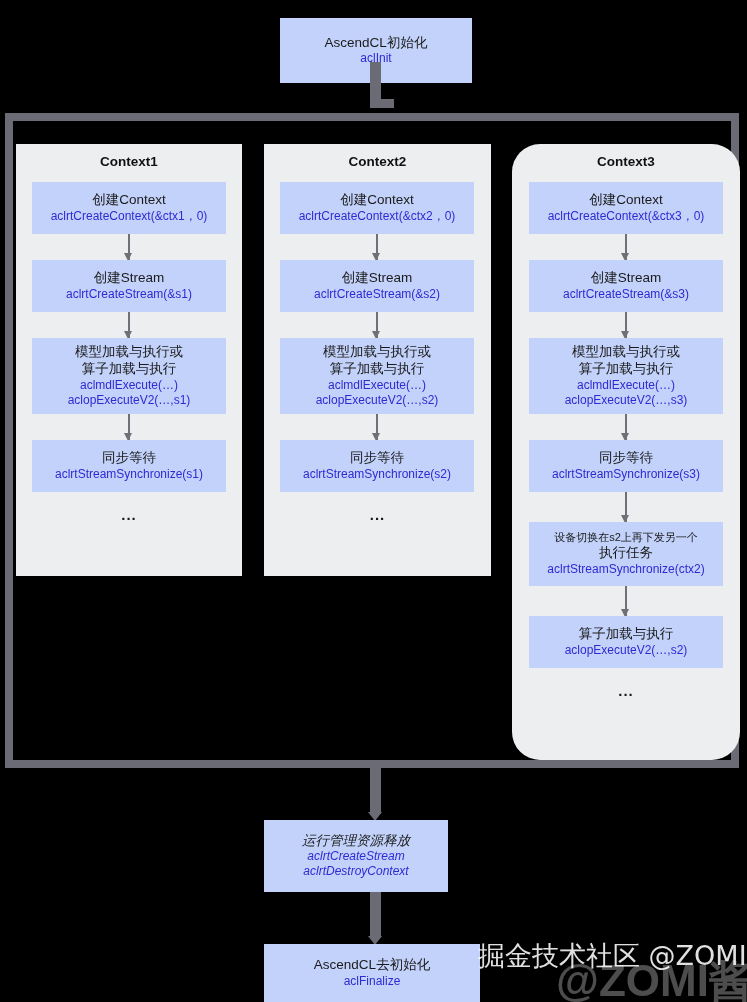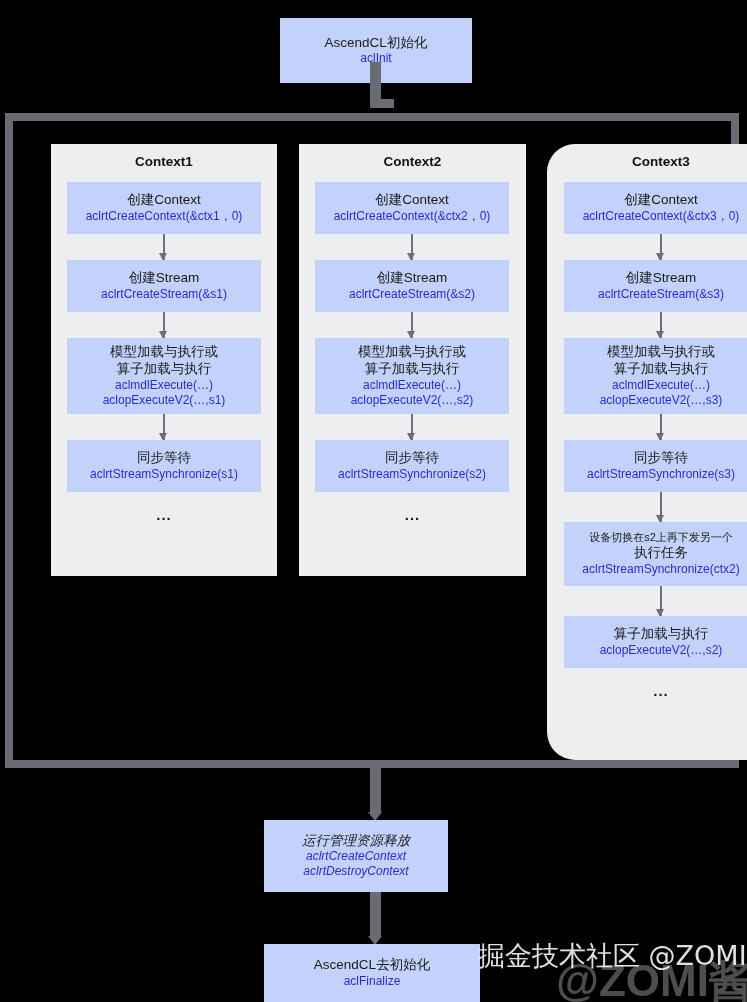--- a/index.html
+++ b/index.html
@@ -51,21 +51,20 @@
     width: 734px;
     height: 655px;
     border: 8px solid #6b6b75;
     background: #000000;
   }
 
   
   .ctx-panel {
     position: absolute;
     background: #edeef0;
-    margin-left: 35px;
   }
   .ctx-title {
     position: absolute;
     top: 10px;
     left: 0;
     width: 100%;
     text-align: center;
     font-size: 13.5px;
     font-weight: bold;
     color: #111111;
@@ -299,21 +298,21 @@
       <div class="ellipsis" style="top:538px;">...</div>
     </div>
 
   </div>
 
   <div class="connector" style="left:370px; top:768px; width:11px; height:46px;"></div>
   <div class="connector-head" style="left:368px; top:812px;"></div>
 
   <div class="node" style="left:264px; top:820px; width:184px; height:72px;font-style:italic;">
     <div class="cn">运行管理资源释放</div>
-    <div class="api">aclrtCreateContext</div>
+    <div class="api">aclrtCreateStream</div>
     <div class="api">aclrtDestroyContext</div>
   </div>
 
   <div class="connector" style="left:370px; top:892px; width:11px; height:46px;"></div>
   <div class="connector-head" style="left:368px; top:936px;"></div>
 
   <div class="node" style="left:264px; top:944px; width:216px; height:58px;">
     <div class="cn">AscendCL去初始化</div>
     <div class="api">aclFinalize</div>
   </div>

